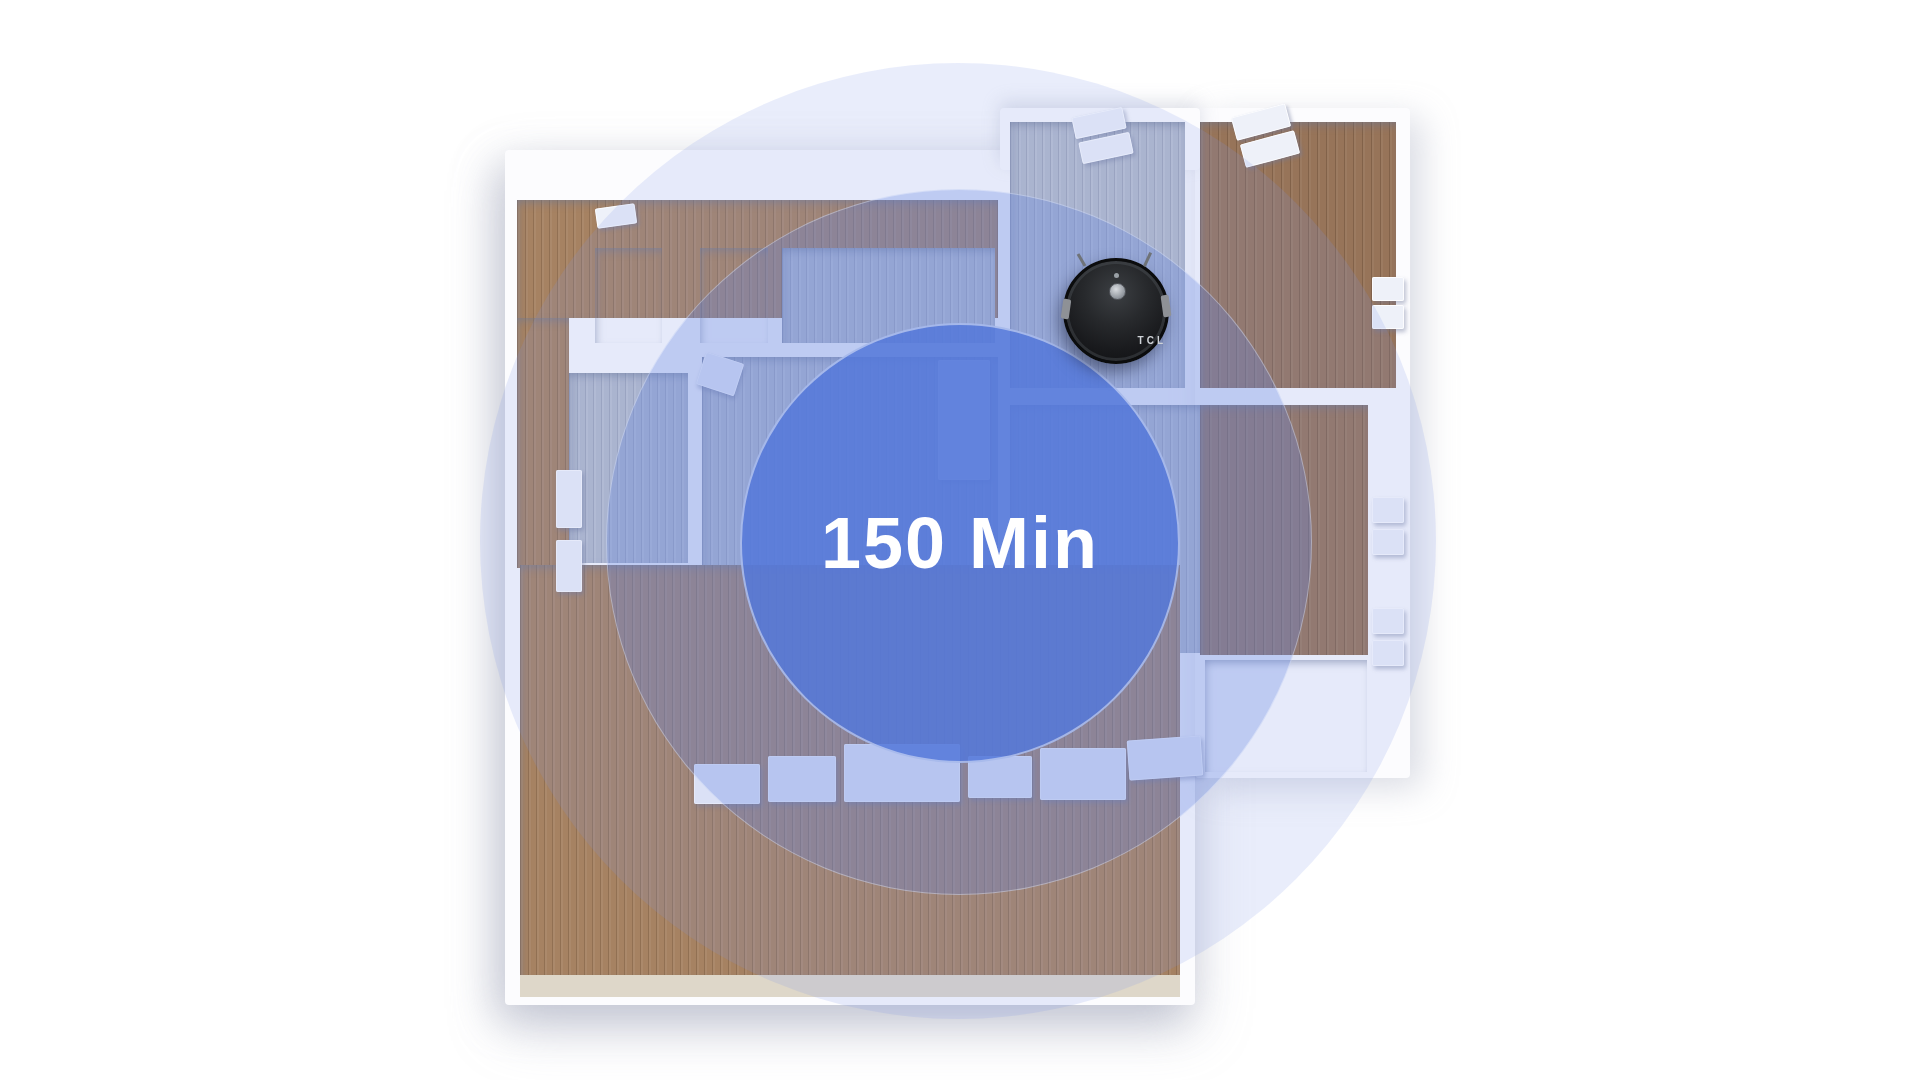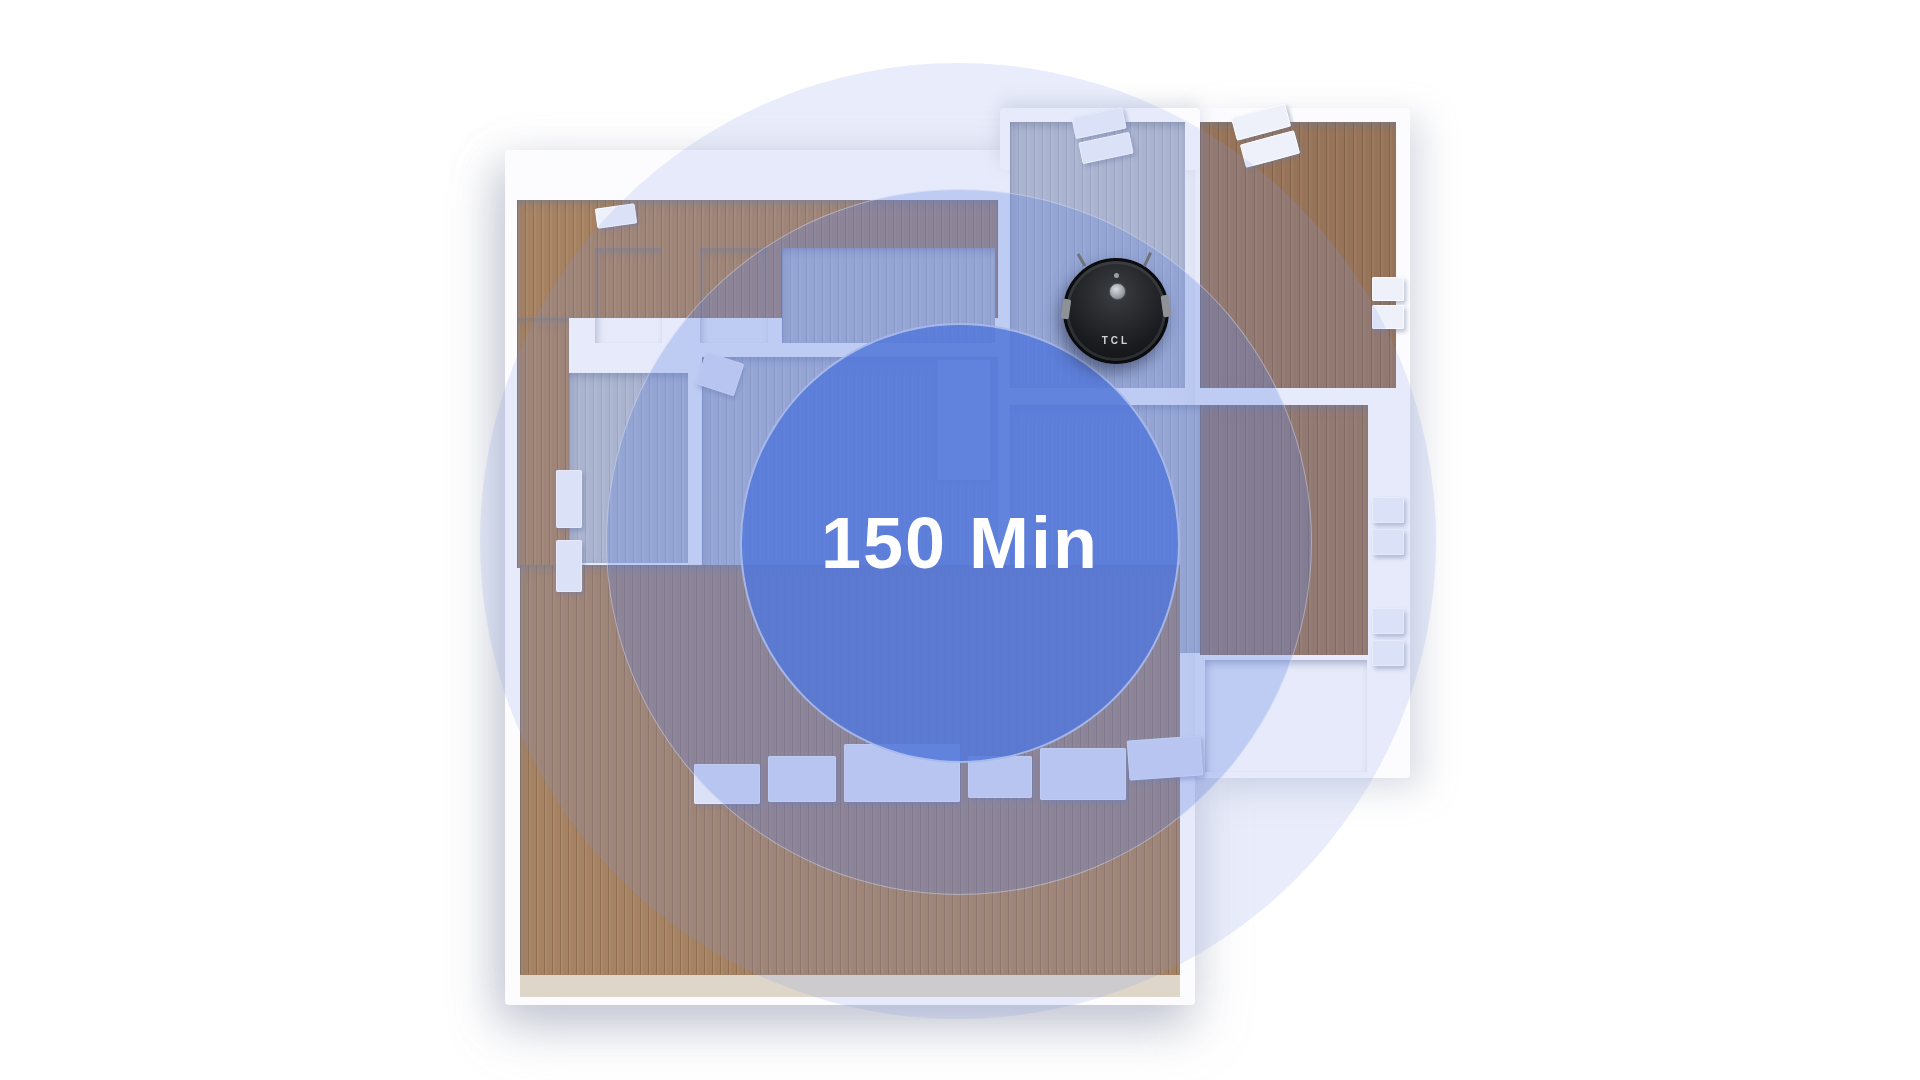--- a/index.html
+++ b/index.html
@@ -82,21 +82,21 @@
   .runtime-label{color:#ffffff;font-size:54px;font-weight:400;letter-spacing:2px;line-height:62px;text-align:center;}
 
   
   .robot{position:absolute;left:1063px;top:258px;width:100px;height:100px;border-radius:50%;z-index:40;
          background:radial-gradient(circle at 50% 32%,#3c3f43 0%,#27292c 38%,#191a1d 68%,#0c0d0f 100%);
          border:3px solid #0b0c0d;
          box-shadow:-4px 8px 16px rgba(25,32,55,.5),inset 0 0 0 3px rgba(90,94,100,.35);}
   .robot-button{position:absolute;left:43px;top:22px;width:15px;height:15px;border-radius:50%;
          background:radial-gradient(circle at 40% 35%,#d9dce0,#8e949b 70%,#6e737a);border:1px solid #55585e;}
   .robot-dot{position:absolute;left:48px;top:12px;width:5px;height:5px;border-radius:50%;background:#9aa0a6;}
-  .robot-brand{position:absolute;left:0;top:74px;width:100%;text-align:center;
+  .robot-brand{position:absolute;left:0;top:74px;width:100%;text-align:right;
          color:#cfd3d8;font-size:10px;font-weight:700;letter-spacing:3px;}
   .brush{position:absolute;background:#8e9196;border-radius:2px;}
   .brush-l{left:-4px;top:38px;width:8px;height:20px;transform:rotate(8deg);}
   .brush-r{left:96px;top:34px;width:8px;height:22px;transform:rotate(-8deg);}
   .antenna-l{position:absolute;left:14px;top:-8px;width:3px;height:14px;background:#6f7378;transform:rotate(-30deg);}
   .antenna-r{position:absolute;left:80px;top:-9px;width:3px;height:15px;background:#6f7378;transform:rotate(25deg);}
 </style>
 </head>
 <body>
 

